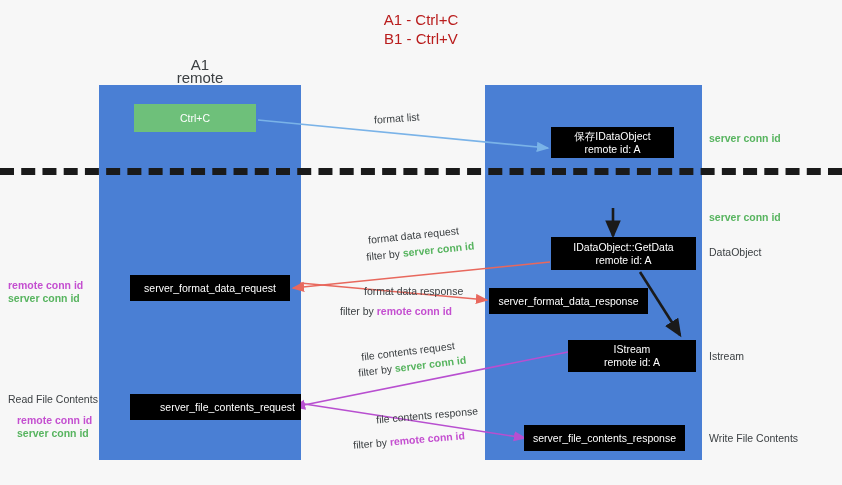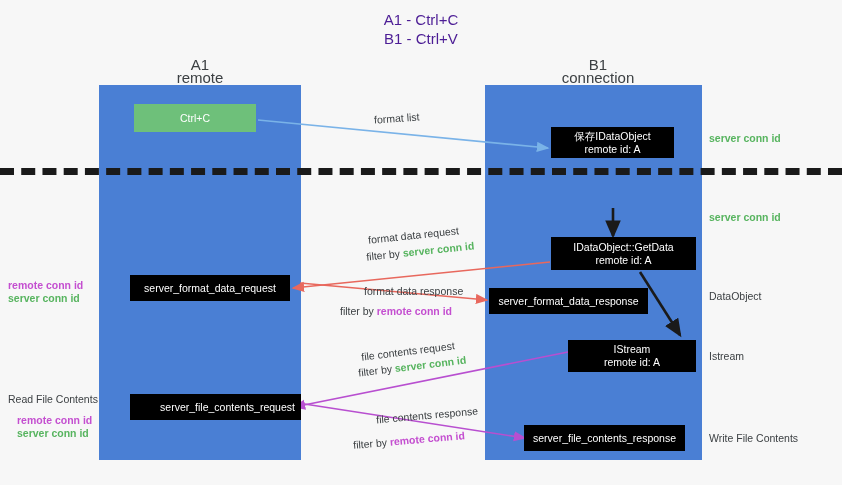--- a/index.html
+++ b/index.html
@@ -9,21 +9,21 @@
     font-family:"Liberation Sans","DejaVu Sans",sans-serif;
     position:relative;overflow:hidden;
     color:#3c4043;
   }
   #stage{position:absolute;left:0;top:0;width:842px;height:485px;}
   .abs{position:absolute;}
 
   
   .title{
     left:0;top:10px;width:842px;text-align:center;
-    font-size:15px;line-height:19px;color:#4c1d95;
+    font-size:15px;line-height:19px;color:#b91c1c;
   }
 
   
   .colhead{
     text-align:center;font-size:15px;line-height:13px;color:#3c4043;
   }
 
   
   .lane{background:#4a7fd4;}
 
@@ -56,24 +56,20 @@
 <div id="stage">
 
   <div class="abs title">
     <div>A1 - Ctrl+C</div>
     <div>B1 - Ctrl+V</div>
   </div>
 
   <div class="abs colhead" style="left:140px;top:58px;width:120px;">
     <div>A1</div>
     <div>remote</div>
-  </div>
-  <div class="abs colhead" style="left:538px;top:58px;width:120px;">
-    <div>B1</div>
-    <div>connection</div>
   </div>
 
   <div class="abs lane" style="left:99px;top:85px;width:202px;height:375px;"></div>
   <div class="abs lane" style="left:485px;top:85px;width:217px;height:375px;"></div>
 
   <svg class="overlay" viewBox="0 0 842 485" xmlns="http://www.w3.org/2000/svg">
     <defs>
       <marker id="ah-blue" markerWidth="9" markerHeight="9" refX="7" refY="3.2" orient="auto" markerUnits="strokeWidth">
         <path d="M0,0 L8,3.2 L0,6.4 z" fill="#7ab3e8"></path>
       </marker>
@@ -162,21 +158,21 @@
   </div>
 
   <div class="abs lbl" style="left:376px;top:409px;transform:rotate(-5deg);">file contents response</div>
   <div class="abs lbl" style="left:353px;top:434px;transform:rotate(-5deg);">
     <span>filter by</span>
     <span class="purple-t">remote conn id</span>
   </div>
 
   <div class="abs lbl green-t" style="left:709px;top:132px;">server conn id</div>
   <div class="abs lbl green-t" style="left:709px;top:211px;">server conn id</div>
-  <div class="abs lbl" style="left:709px;top:246px;margin-top:44px;">DataObject</div>
+  <div class="abs lbl" style="left:709px;top:246px;">DataObject</div>
   <div class="abs lbl" style="left:709px;top:350px;">Istream</div>
   <div class="abs lbl" style="left:709px;top:432px;">Write File Contents</div>
 
   <div class="abs lbl purple-t" style="left:8px;top:279px;">remote conn id</div>
   <div class="abs lbl green-t" style="left:8px;top:292px;">server conn id</div>
 
   <div class="abs lbl" style="left:8px;top:393px;">Read File Contents</div>
   <div class="abs lbl purple-t" style="left:17px;top:414px;">remote conn id</div>
   <div class="abs lbl green-t" style="left:17px;top:427px;">server conn id</div>
 

